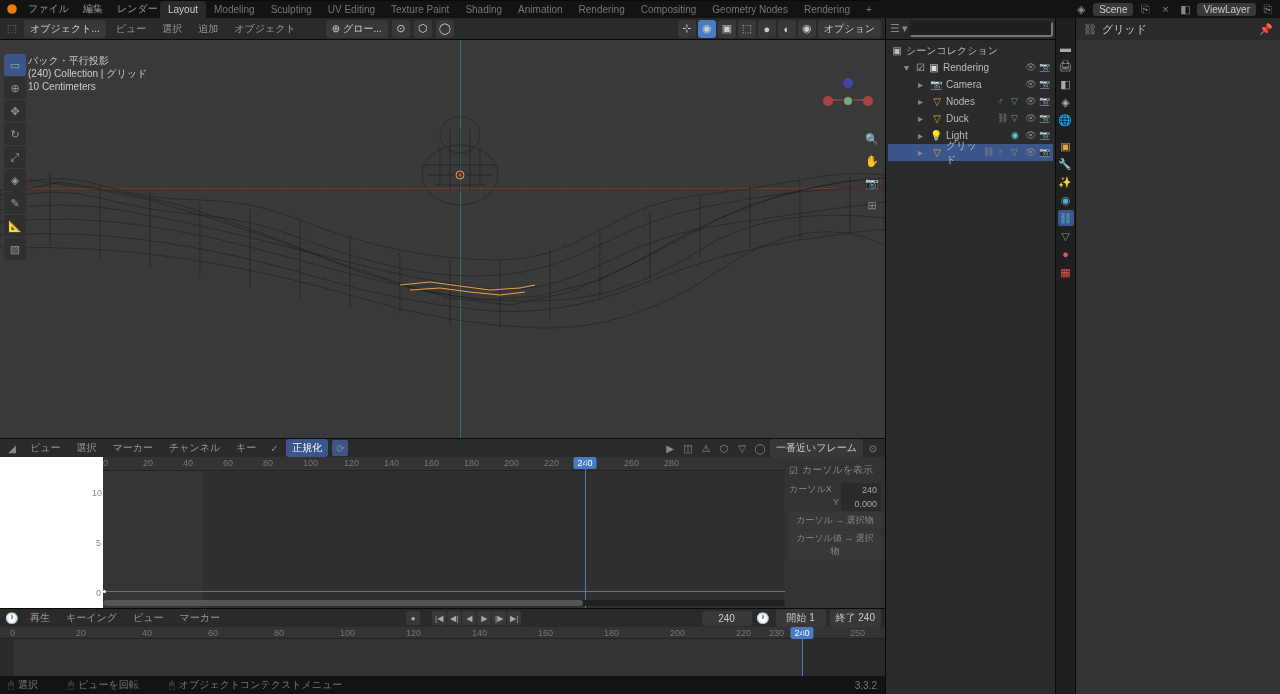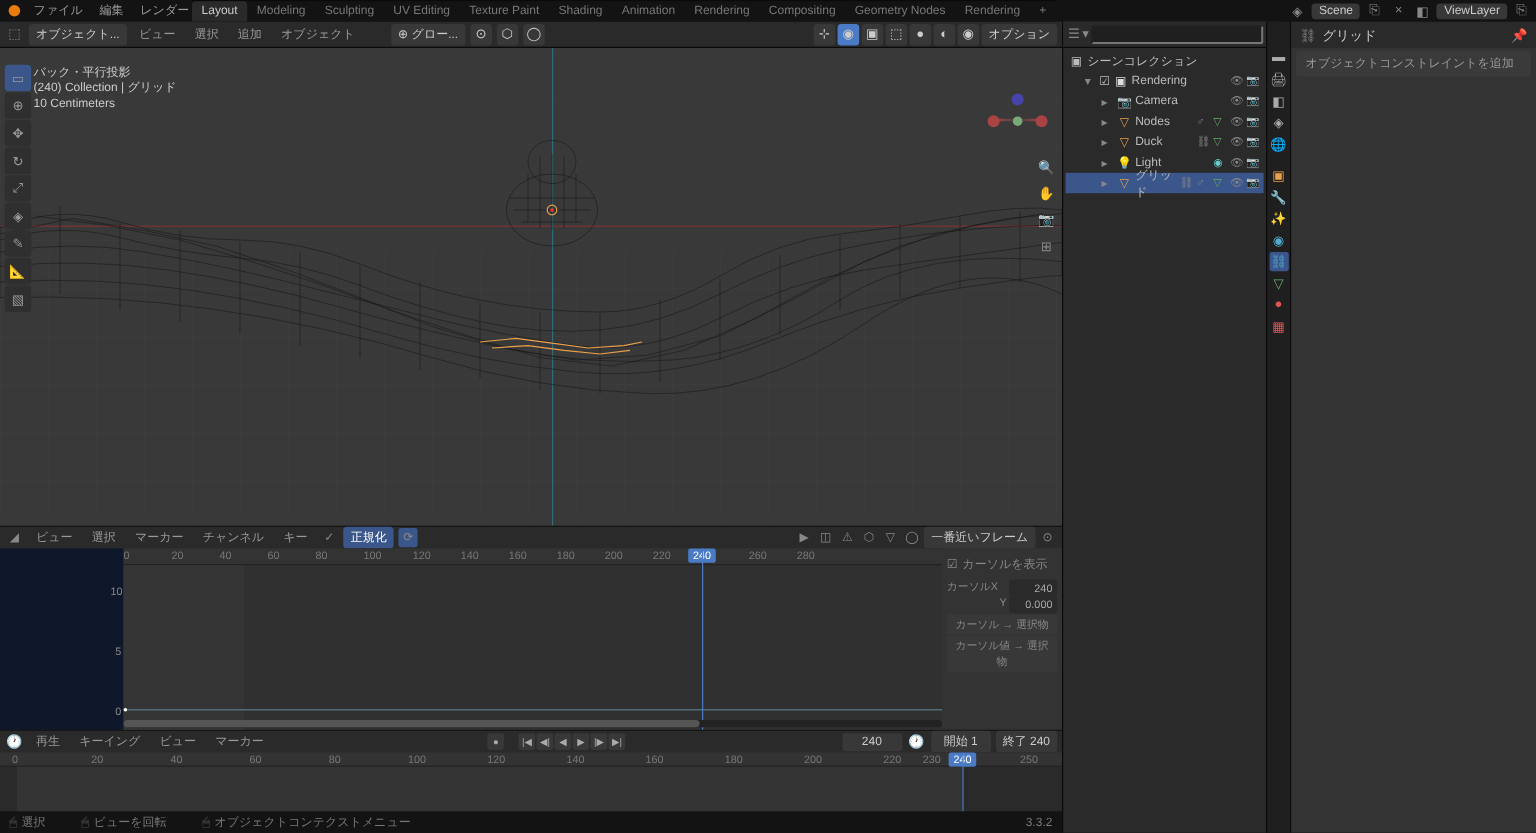--- a/index.html
+++ b/index.html
@@ -29,21 +29,21 @@
 .gizmo-x { position: absolute; top: 23px; left: 4px; right: 4px; height: 2px; background: linear-gradient(90deg, #a44, #444, #a44); }
 .gizmo-ball { position: absolute; width: 10px; height: 10px; border-radius: 50%; }
 .right-icons { position: absolute; right: 4px; top: 90px; display: flex; flex-direction: column; gap: 4px; }
 .right-icons .icon-btn { width: 18px; height: 18px; color: #888; }
 .wireframe-terrain { position: absolute; top: 70px; left: 0; right: 0; height: 260px; }
 .wf-line { stroke: #1a1a1a; stroke-width: 0.5; fill: none; }
 .wf-sel { stroke: #e8a04a; stroke-width: 1; fill: none; }
 .graph-editor { height: 170px; background: #333; border-top: 1px solid #0a0a0a; display: flex; flex-direction: column; }
 .ge-header { height: 18px; background: #2a2a2a; display: flex; align-items: center; padding: 0 4px; gap: 4px; font-size: 10px; color: #999; }
 .ge-body { flex: 1; display: flex; position: relative; }
-.ge-left { width: 103px; background: #0f172a; }
+.ge-left { width: 103px; background: #ffffff; }
 .ge-canvas { flex: 1; background: #2a2a2a; position: relative; }
 .ge-ruler { height: 14px; background: #333; border-bottom: 1px solid #222; display: flex; font-size: 9px; color: #777; position: relative; }
 .ge-tick { position: absolute; top: 1px; }
 .ge-playhead { position: absolute; top: 0; bottom: 0; width: 1px; background: #4a7bc4; }
 .ge-playhead-label { position: absolute; top: 0; background: #4a7bc4; color: #fff; font-size: 9px; padding: 1px 4px; border-radius: 2px; transform: translateX(-50%); }
 .ge-right { width: 100px; background: #333; padding: 4px; font-size: 10px; color: #888; }
 .ge-hor-line { position: absolute; left: 0; right: 0; height: 1px; background: #444; }
 .timeline { height: 68px; background: #333; border-top: 1px solid #0a0a0a; display: flex; flex-direction: column; }
 .tl-header { height: 18px; background: #2a2a2a; display: flex; align-items: center; padding: 0 4px; gap: 4px; }
 .tl-transport { display: flex; gap: 1px; margin: 0 auto; }
@@ -442,16 +442,15 @@
       <div class="prop-tab" style="color:#d55">●</div>
       <div class="prop-tab" style="color:#d55">▦</div>
     </div>
 
     <div class="properties-panel">
       <div class="prop-header">
         <span class="icon-btn">⛓</span>
         <span>グリッド</span>
         <span style="margin-left:auto" class="icon-btn">📌</span>
       </div>
-      <div class="prop-row">オブジェクトコンストレイントを追加</div>
     </div>
   </div>
 </div>
 
 </body></html>

